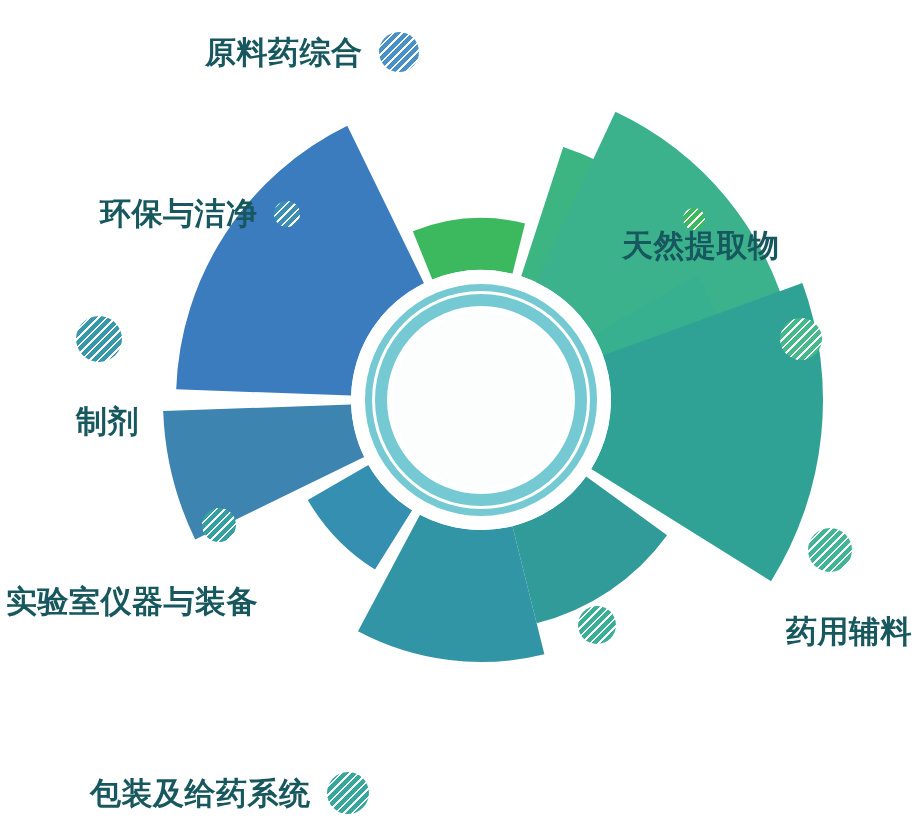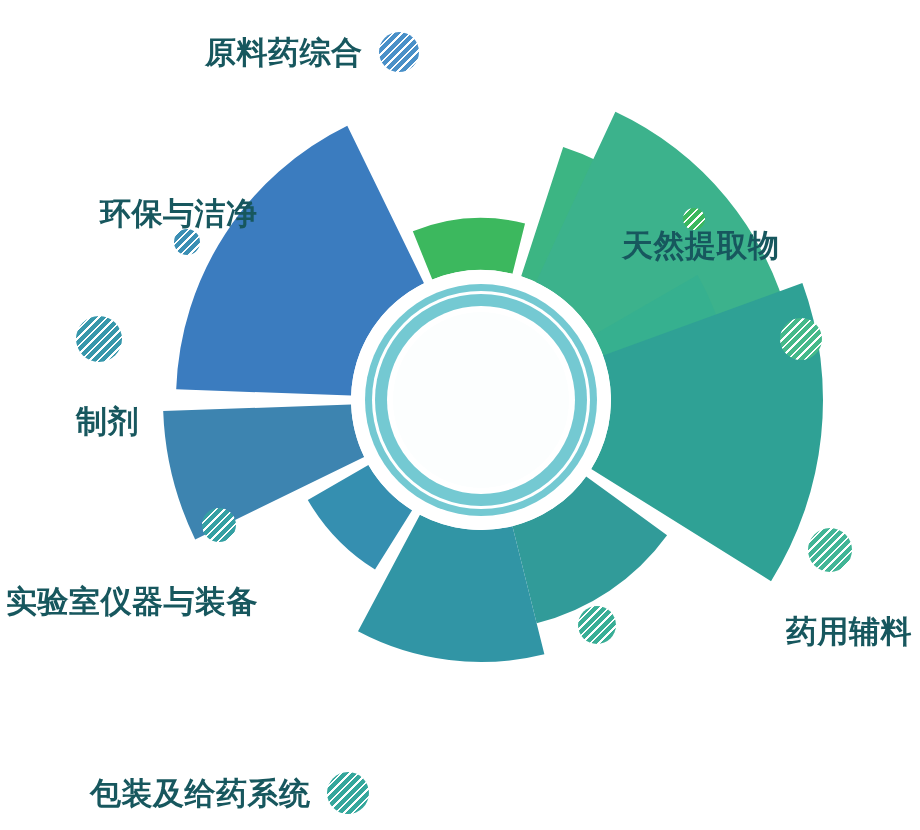--- a/index.html
+++ b/index.html
@@ -111,21 +111,21 @@
         <circle cx="481" cy="400" r="94" fill="#ffffff"></circle>
         <circle cx="481" cy="400" r="88" fill="#fcfefe"></circle>
       </g>
   </svg>
 
   <div id="label-layer">
       <div class="label dot-right" style="left: 205px; top: 32px;">
         <span class="txt">原料药综合</span>
         <span class="dot" style="width: 40px; height: 40px; background: repeating-linear-gradient(135deg, rgb(74, 144, 200) 0px, rgb(74, 144, 200) 4px, rgb(255, 255, 255) 4px, rgb(255, 255, 255) 6px);"></span>
       </div>
-      <div class="label dot-right" style="left: 100px; top: 198px; flex-direction: column;">
+      <div class="label dot-right" style="left: 100px; top: 198px;">
         <span class="txt">环保与洁净</span>
         <span class="dot" style="width: 26px; height: 26px; background: repeating-linear-gradient(135deg, rgb(59, 143, 180) 0px, rgb(59, 143, 180) 4px, rgb(255, 255, 255) 4px, rgb(255, 255, 255) 6px);"></span>
       </div>
       <div class="label stacked" style="left: 76px; top: 316px;">
         <span class="dot" style="width: 46px; height: 46px; background: repeating-linear-gradient(135deg, rgb(55, 151, 171) 0px, rgb(55, 151, 171) 4px, rgb(255, 255, 255) 4px, rgb(255, 255, 255) 6px);"></span>
         <span class="txt">制剂</span>
       </div>
       <div class="label stacked" style="left: 6px; top: 508px; text-align: right;">
         <span class="dot" style="width: 34px; height: 34px; background: repeating-linear-gradient(135deg, rgb(53, 160, 163) 0px, rgb(53, 160, 163) 4px, rgb(255, 255, 255) 4px, rgb(255, 255, 255) 6px); margin-left: 196px;"></span>
         <span class="txt">实验室仪器与装备</span>

